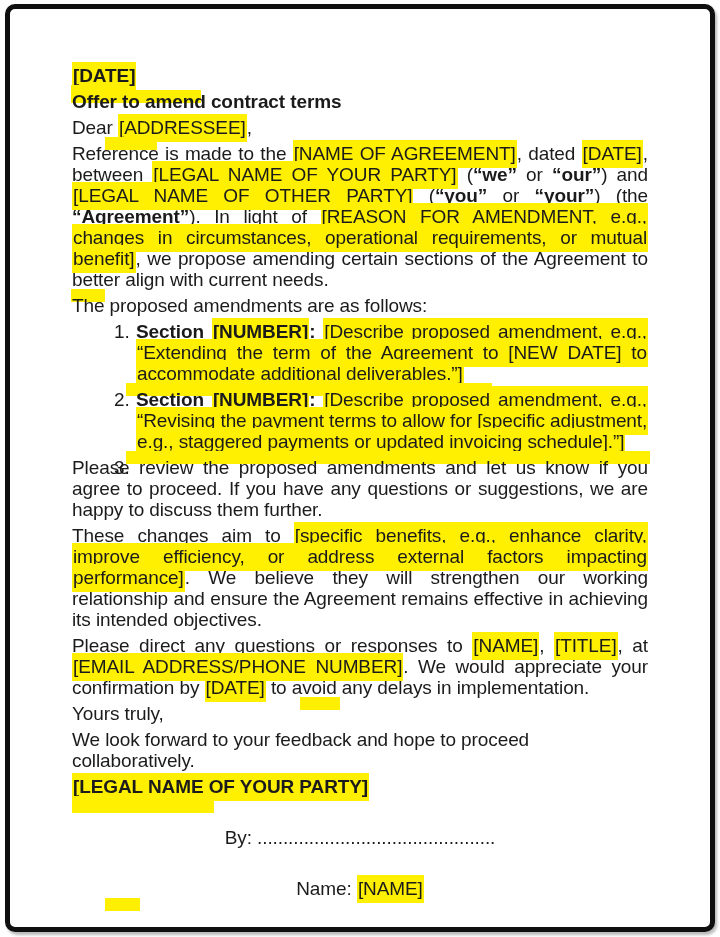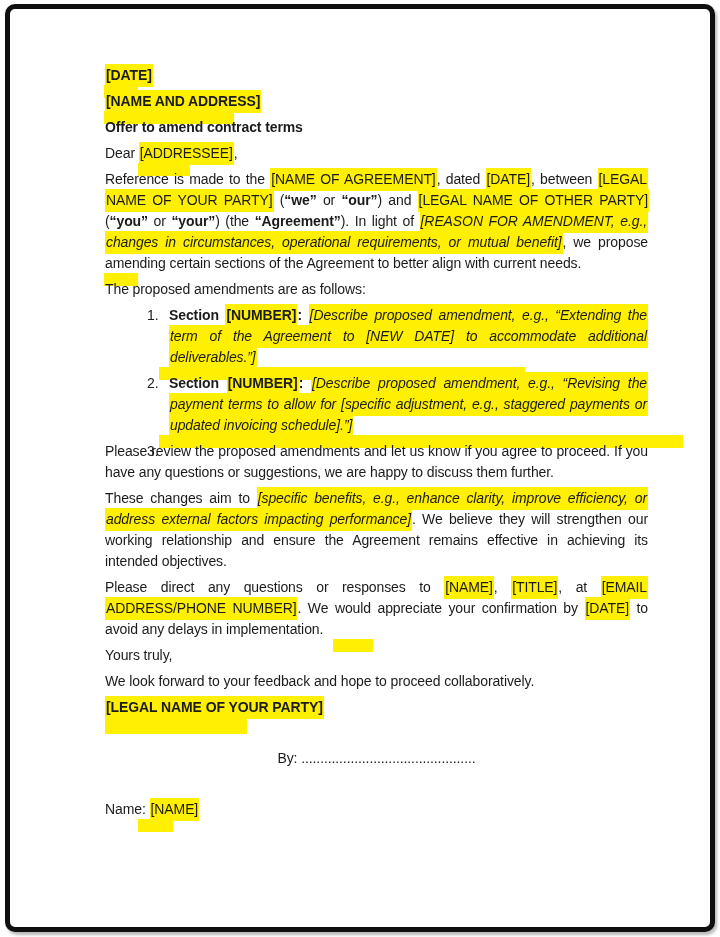--- a/index.html
+++ b/index.html
@@ -3,45 +3,45 @@
 <meta charset="utf-8">
 <title>Offer to amend contract terms</title>
 <style>
   html,body{margin:0;padding:0;width:720px;height:937px;background:#ffffff;overflow:hidden;}
   body{font-family:"Liberation Sans",sans-serif;color:#1b1b1b;position:relative;
        -webkit-font-smoothing:antialiased;}
   .page{position:absolute;left:5px;top:4px;right:5px;bottom:5px;background:#ffffff;
         border:5px solid #0f0f0f;border-radius:10px;
         box-shadow:2px 3px 3px rgba(0,0,0,0.28);}
   .content{position:absolute;left:62px;right:62px;top:56px;
-           font-size:14px;line-height:21px;letter-spacing:-0.1px;margin-left:33px;}
+           font-size:19px;line-height:21px;letter-spacing:-0.1px;}
   p{margin:0 0 5px 0;position:relative;}
   .justify{text-align:justify;}
   .b,b{font-weight:bold;}
-  .it{font-style:italic;}
+  .it{}
   .hl{background:#ffef00;padding:3px 1px 4px 1px;
       -webkit-box-decoration-break:clone;box-decoration-break:clone;}
   .spill{position:absolute;display:block;background:#ffef00;height:13px;bottom:-12px;}
   .spill.big{height:17px;bottom:-16px;}
   .list{margin:0 0 5px 0;}
   .list-item{position:relative;padding-left:64px;margin:0 0 5px 0;}
   .num{position:absolute;left:42px;top:0;}
   .li-body{position:relative;text-align:justify;}
   .by-line{margin-top:30px;text-align:center;}
-  .name-line{margin-top:30px;}
+  .name-line{margin-top:30px;text-align:center;}
 </style>
 </head>
 <body>
 
 <div class="page">
   <div class="content">
 
     <p><i class="spill" style="left:-1px;width:34px;"></i><span class="b hl">[DATE]</span></p>
 
-    <p><i class="spill" style="left:-1px;width:130px;"></i><span class="b hl">[NAME AND ADDRESS]</span></p>
+    <p><i class="spill" style="left:-1px;width:130px;"></i></p>
 
     <p><span class="b">Offer to amend contract terms</span></p>
 
     <p><i class="spill" style="left:33px;width:52px;"></i><span>Dear </span><span class="hl">[ADDRESSEE]</span><span>,</span></p>
 
     <p class="justify"><i class="spill" style="left:-1px;width:34px;"></i><span>Reference is made to the </span><span class="hl">[NAME OF AGREEMENT]</span><span>, dated </span><span class="hl">[DATE]</span><span>, between </span><span class="hl">[LEGAL NAME OF YOUR PARTY]</span><span> (</span><span class="b">“we”</span><span> or </span><span class="b">“our”</span><span>) and </span><span class="hl">[LEGAL NAME OF OTHER PARTY]</span><span> (</span><span class="b">“you”</span><span> or </span><span class="b">“your”</span><span>) (the </span><span class="b">“Agreement”</span><span>). In light of </span><span class="it hl">[REASON FOR AMENDMENT, e.g., changes in circumstances, operational requirements, or mutual benefit]</span><span>, we propose amending certain sections of the Agreement to better align with current needs.</span></p>
 
     <p><span>The proposed amendments are as follows:</span></p>
 
     <div class="list">

